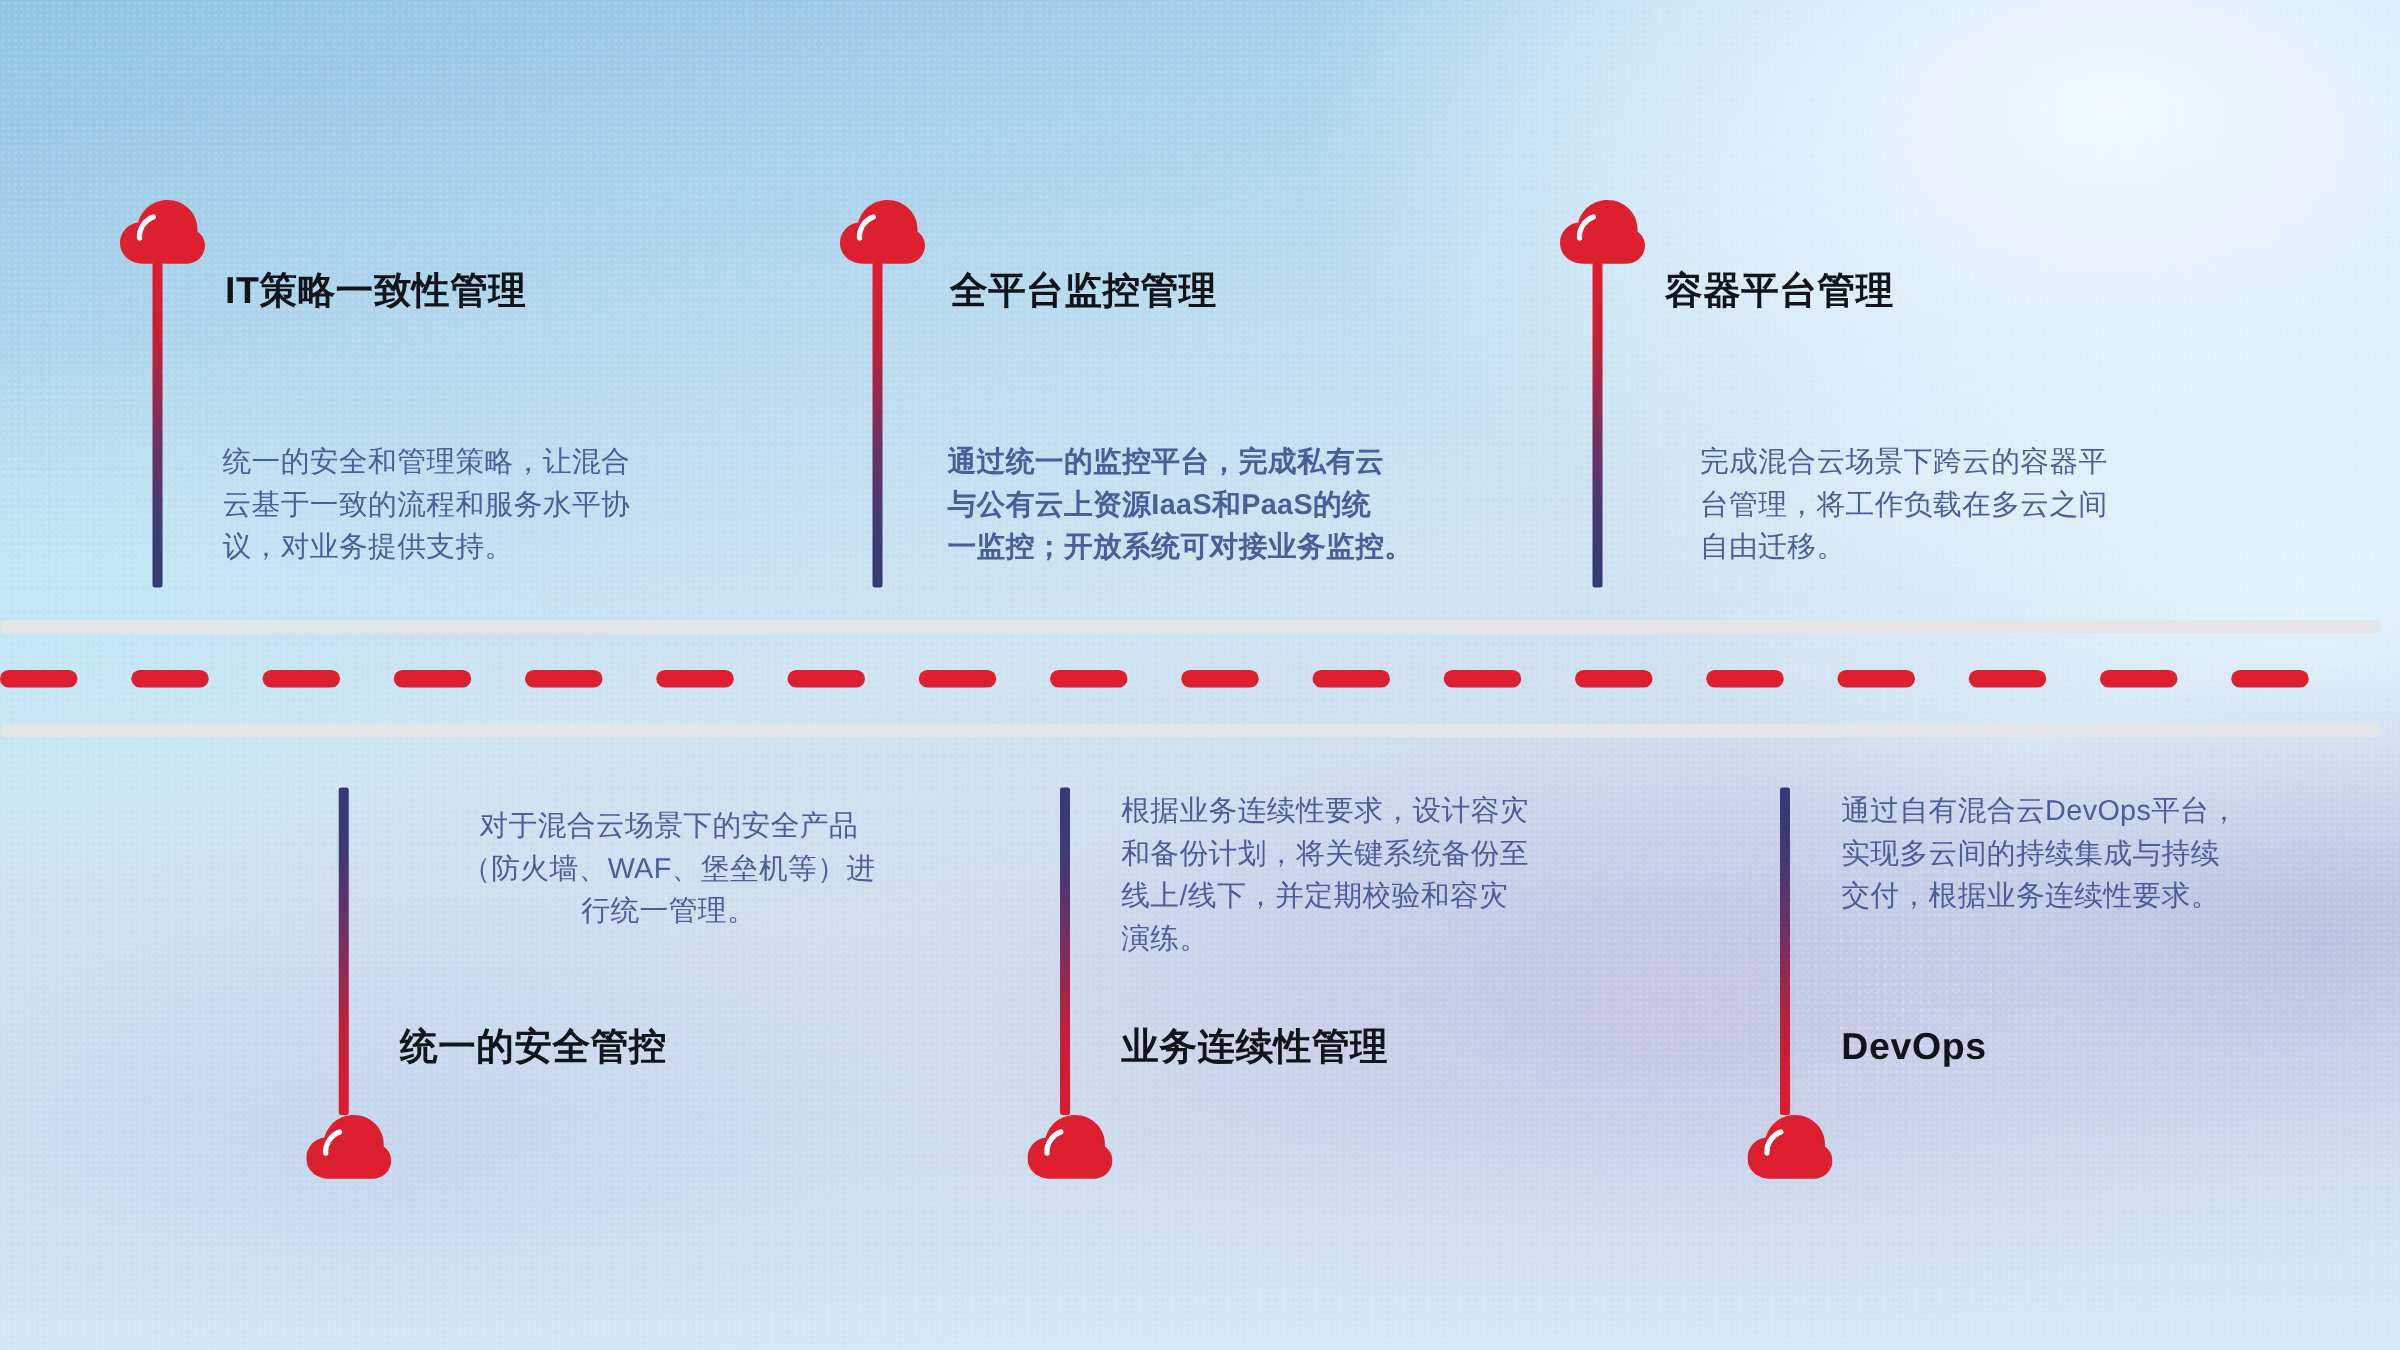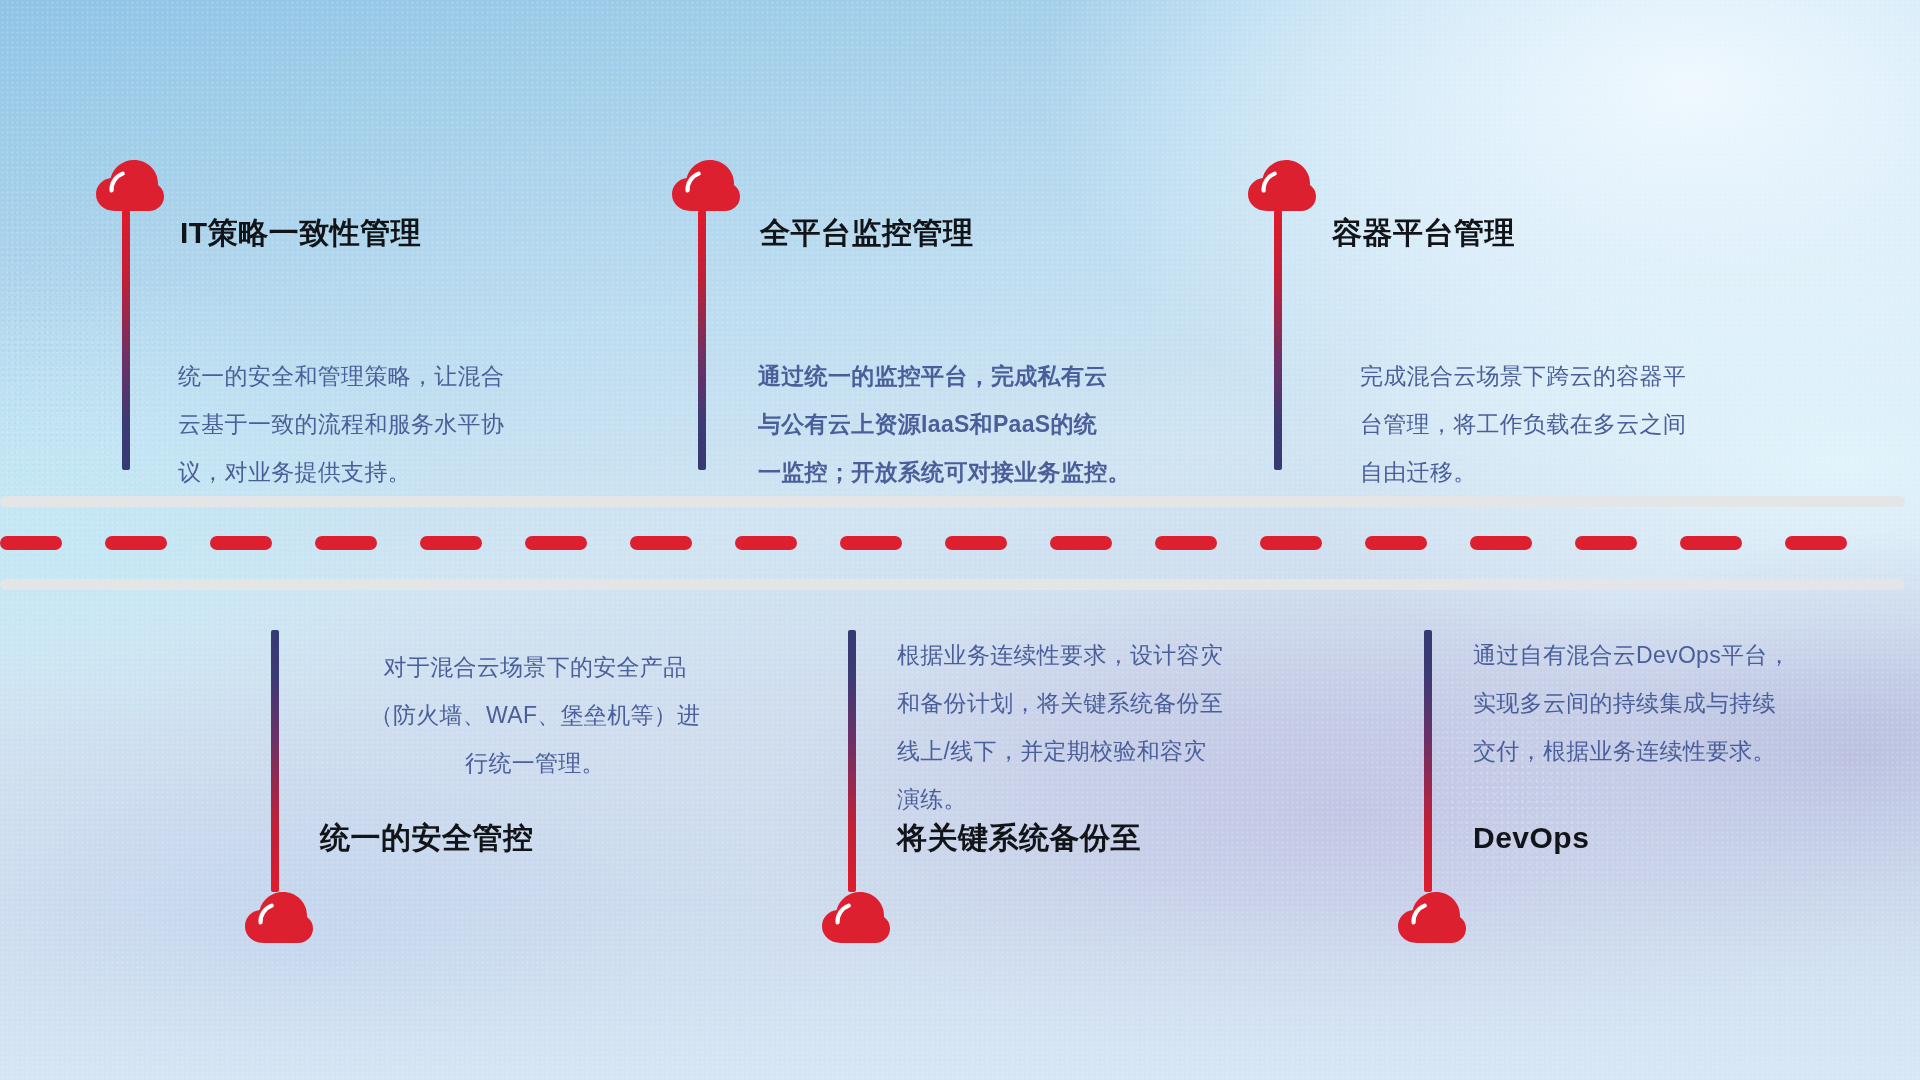--- a/index.html
+++ b/index.html
@@ -113,21 +113,21 @@
   .stem.down{background:linear-gradient(to bottom,#e01b2c 0%,#c02038 26%,#6b3166 58%,#3d3a74 82%,#353a72 100%);}
   .stem.up{background:linear-gradient(to top,#e01b2c 0%,#c02038 26%,#6b3166 58%,#3d3a74 82%,#353a72 100%);}
 
   .heading{
     font-size:30px;font-weight:700;color:#111418;
     letter-spacing:.5px;white-space:nowrap;line-height:1;
     position:absolute;
   }
   .body-text{
     position:absolute;
-    font-size:23px;line-height:48px;color:#4a5e9a;
+    font-size:23px;line-height:34px;color:#4a5e9a;
     font-weight:400;letter-spacing:.3px;
     white-space:pre-line;
   }
 </style>
 </head>
 <body>
 
 <div id="bg">
   <div class="bgl bg-base"></div>
   <div class="bgl bg-tr"></div>
@@ -238,21 +238,21 @@
       <svg viewBox="0 0 68 52" xmlns="http://www.w3.org/2000/svg">
         <path d="M19 51 C7.5 51 0 43.6 0 34.3 C0 25.9 6.2 19.1 14.6 18 C17.3 7.4 26.8 0 38 0 C51.3 0 62 10.4 62 23.2 C62 23.9 62 24.5 61.9 25.1 C65.6 27.6 68 31.7 68 36.4 C68 44.5 61.3 51 53 51 Z" fill="#dd2030"></path>
         <path d="M15.6 30.5 C15.0 23.2 19.6 16.2 26.7 13.6" stroke="#ffffff" stroke-width="4.2" stroke-linecap="round" fill="none"></path>
       </svg>
     </div>
   </div>
   <div class="body-text" style="left:897px;top:631px;width:440px;">根据业务连续性要求，设计容灾
 和备份计划，将关键系统备份至
 线上/线下，并定期校验和容灾
 演练。</div>
-  <div class="heading" style="left:897px;top:823px;">将关键系统备份至</div>
+  <div class="heading" style="left:897px;top:823px;">业务连续性管理</div>
 </div>
 
 <div class="col">
   <div class="pin" style="left:1398px;top:630px;">
     <div class="stem up" style="left:26px;top:0px;height:262px;"></div>
     <div class="cloud" style="position:absolute;left:0;top:262px;">
       <svg viewBox="0 0 68 52" xmlns="http://www.w3.org/2000/svg">
         <path d="M19 51 C7.5 51 0 43.6 0 34.3 C0 25.9 6.2 19.1 14.6 18 C17.3 7.4 26.8 0 38 0 C51.3 0 62 10.4 62 23.2 C62 23.9 62 24.5 61.9 25.1 C65.6 27.6 68 31.7 68 36.4 C68 44.5 61.3 51 53 51 Z" fill="#dd2030"></path>
         <path d="M15.6 30.5 C15.0 23.2 19.6 16.2 26.7 13.6" stroke="#ffffff" stroke-width="4.2" stroke-linecap="round" fill="none"></path>
       </svg>

